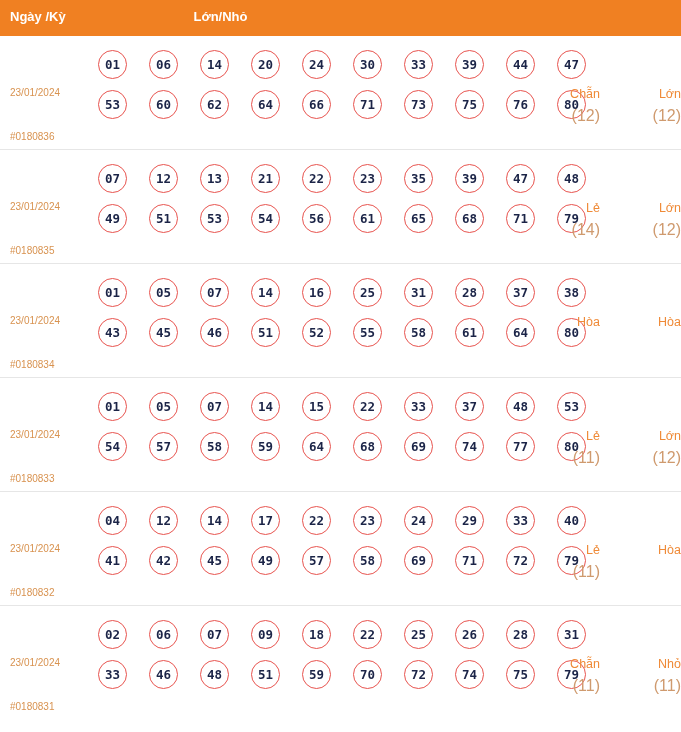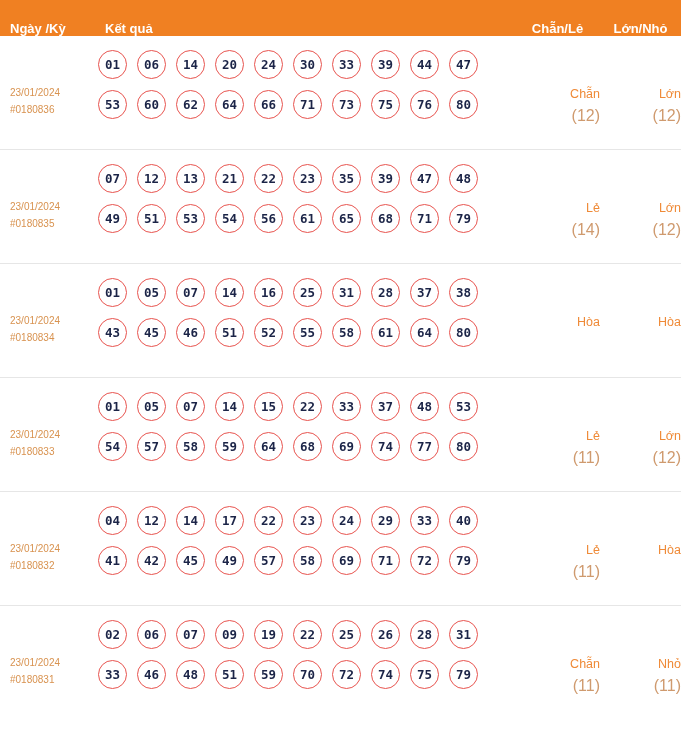--- a/index.html
+++ b/index.html
@@ -12,21 +12,21 @@
   }
 
   .lottery-table {
     width: 681px;
     background: #ffffff;
   }
 
   
   .table-header {
     display: flex;
-    align-items: flex-end;
+    align-items: flex-start;
     background: #f08022;
     height: 36px;
     padding-top: 9px;
     color: #ffffff;
     font-size: 13px;
     font-weight: bold;
   }
   .th-date   { width: 95px; padding-left: 10px; }
   .th-result { width: 420px; padding-left: 10px; }
   .th-oddeven{ width: 85px; text-align: center; margin-top: 45px; }
@@ -43,29 +43,29 @@
   .result-row:last-child { border-bottom: none; }
 
   .cell-date {
     width: 95px;
     padding-left: 10px;
     padding-top: 34px;
     color: #d8924f;
     font-size: 10px;
     line-height: 17px;
   }
-  .cell-date .draw-id { display: block; }
+  .cell-date .draw-id { display: block; margin-top: 27px; }
 
   .cell-result {
     width: 420px;
     padding-left: 3px;
   }
   .ball-line {
     display: flex;
-    gap: 10px;
+    gap: 22px;
     margin-bottom: 11px;
   }
   .ball {
     width: 29px;
     height: 29px;
     border-radius: 50%;
     border: 1.4px solid #e8544f;
     color: #1b2447;
     font-size: 12.5px;
     font-weight: bold;
@@ -93,21 +93,20 @@
   }
   .verdict-count:empty { display: none; }
 </style>
 </head>
 <body>
 
 <div class="lottery-table">
 
   <div class="table-header">
     <div class="th-date">Ngày /Kỳ</div>
-    <div class="th-result">Kết quả</div>
     <div class="th-oddeven">Chẵn/Lẻ</div>
     <div class="th-bigsml">Lớn/Nhỏ</div>
   </div>
 
   <div id="rows-container">
       <div class="result-row">
         <div class="cell-date"><span>23/01/2024</span><span class="draw-id">#0180836</span></div>
         <div class="cell-result">
           <div class="ball-line">
             <div class="ball">01</div>
@@ -262,21 +261,21 @@
         <div class="cell-bigsmall"><span>Hòa</span></div>
       </div>
       <div class="result-row">
         <div class="cell-date"><span>23/01/2024</span><span class="draw-id">#0180831</span></div>
         <div class="cell-result">
           <div class="ball-line">
             <div class="ball">02</div>
             <div class="ball">06</div>
             <div class="ball">07</div>
             <div class="ball">09</div>
-            <div class="ball">19</div>
+            <div class="ball">18</div>
             <div class="ball">22</div>
             <div class="ball">25</div>
             <div class="ball">26</div>
             <div class="ball">28</div>
             <div class="ball">31</div>
           </div>
           <div class="ball-line">
             <div class="ball">33</div>
             <div class="ball">46</div>
             <div class="ball">48</div>

